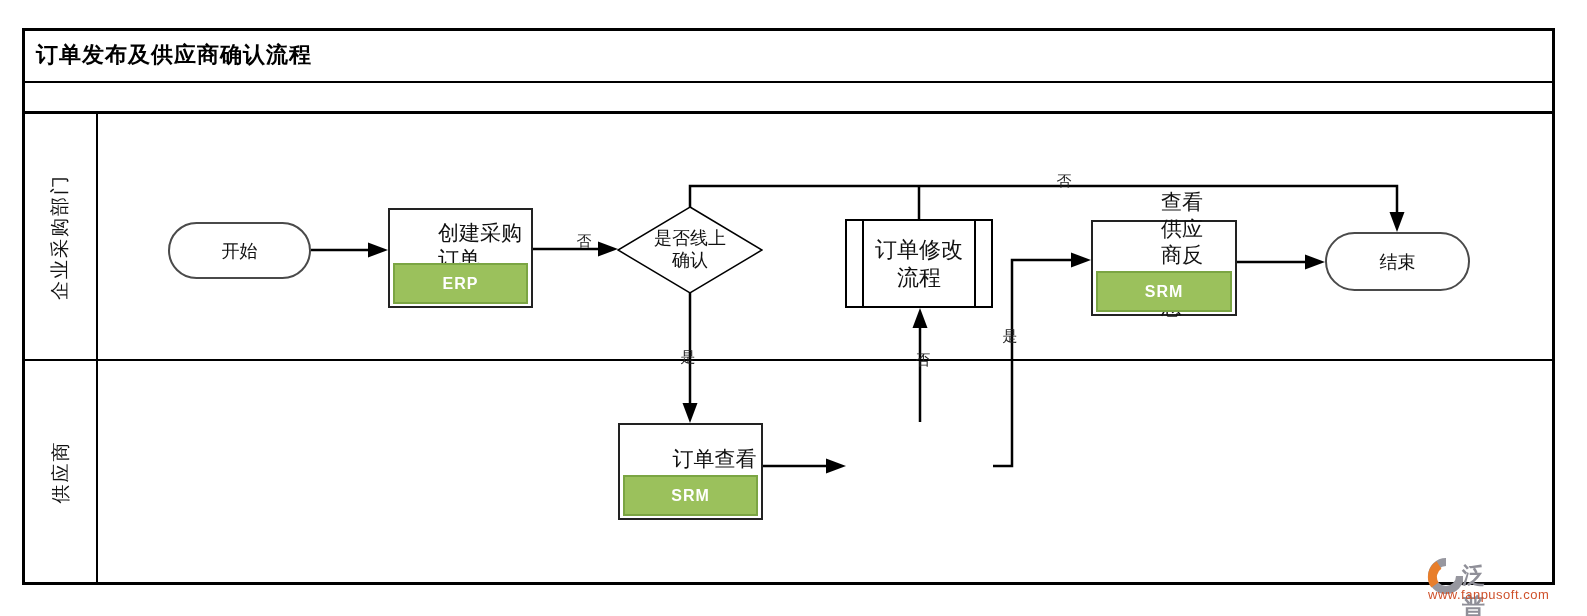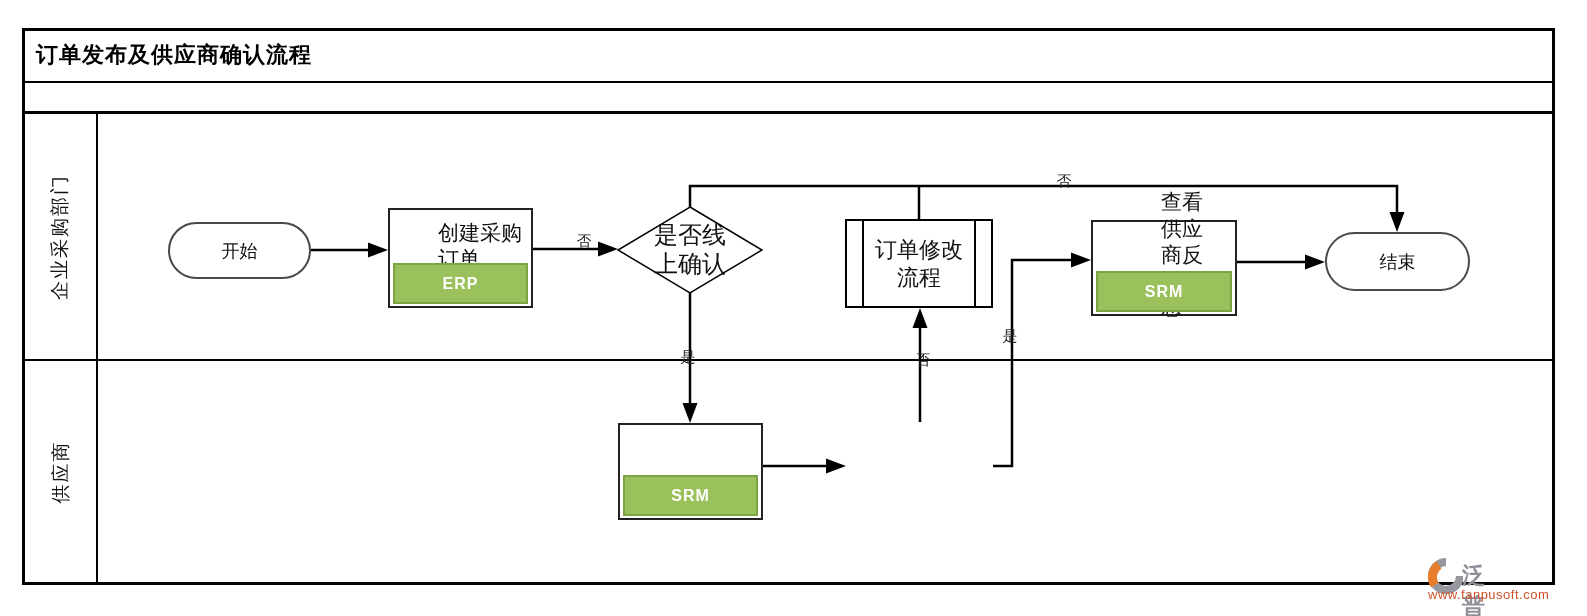--- a/index.html
+++ b/index.html
@@ -24,21 +24,21 @@
   
   .node { position:absolute; z-index:3; }
   .terminator { background:#fff; border:2px solid #4a4a4a; border-radius:30px; display:flex; align-items:center; justify-content:center; font-size:18px; }
   .process { background:#fff; border:2px solid #222; }
   .process .p-label { position:absolute; left:0; right:0; top:0; display:flex; align-items:center; justify-content:center; text-align:left; font-size:21px; line-height:1.25;margin-left:48px; }
   .sys-pill { position:absolute; left:3px; right:3px; bottom:2px; height:41px; border-radius:0;
     background:#9bc15c; border:2px solid #7ba543; color:#fff; font-weight:bold; font-size:16px;
     display:flex; align-items:center; justify-content:center; letter-spacing:1px; }
   .decision { background:transparent; }
   .decision svg { position:absolute; left:0; top:0; }
-  .decision .d-label { position:absolute; left:50%; top:50%; transform:translate(-50%,-50%); text-align:center; font-size:24px; line-height:1.2; }
+  .decision .d-label { position:absolute; left:50%; top:50%; transform:translate(-50%,-50%); text-align:center; font-size:18px; line-height:1.2; }
   .subprocess { background:#fff; border:2px solid #000; }
   .subprocess .bar-l, .subprocess .bar-r { position:absolute; top:0; bottom:0; width:2px; background:#000; }
   .subprocess .bar-l { left:15px; } .subprocess .bar-r { right:15px; }
   .subprocess .p-label { position:absolute; left:18px; right:18px; top:0; bottom:0; display:flex; align-items:center; justify-content:center; text-align:center; font-size:22px; line-height:1.25; }
   
   .edge-label { position:absolute; z-index:4; font-size:15px; color:#222; transform:translate(-50%,-50%); }
   
   .watermark { position:absolute; z-index:5; }
   .wm-brand { position:absolute; left:1462px; top:560px; font-size:23px; font-weight:bold; color:#8f8f98; letter-spacing:1px; }
   .wm-url { position:absolute; left:1428px; top:587px; font-size:13px; color:#cf512b; letter-spacing:0.5px; }
@@ -118,20 +118,21 @@
   <div class="node process" style="left:1091px; top:220px; width:146px; height:96px;">
     <div class="p-label" style="height:66px; padding:0 20px;">查看供应商反馈信息</div>
     <div class="sys-pill">SRM</div>
   </div>
 
   <div class="node terminator" style="left:1325px; top:232px; width:145px; height:59px;">
     <span>结束</span>
   </div>
 
   <div class="node process" style="left:618px; top:423px; width:145px; height:97px;">
+    <div class="p-label" style="height:68px;">订单查看</div>
     <div class="sys-pill">SRM</div>
   </div>
 
 
   <span class="edge-label" style="left:584px; top:241px;">否</span>
   <span class="edge-label" style="left:1064px; top:181px;">否</span>
   <span class="edge-label" style="left:688px; top:357px;">是</span>
   <span class="edge-label" style="left:923px; top:360px;">否</span>
   <span class="edge-label" style="left:1010px; top:336px;">是</span>
 

